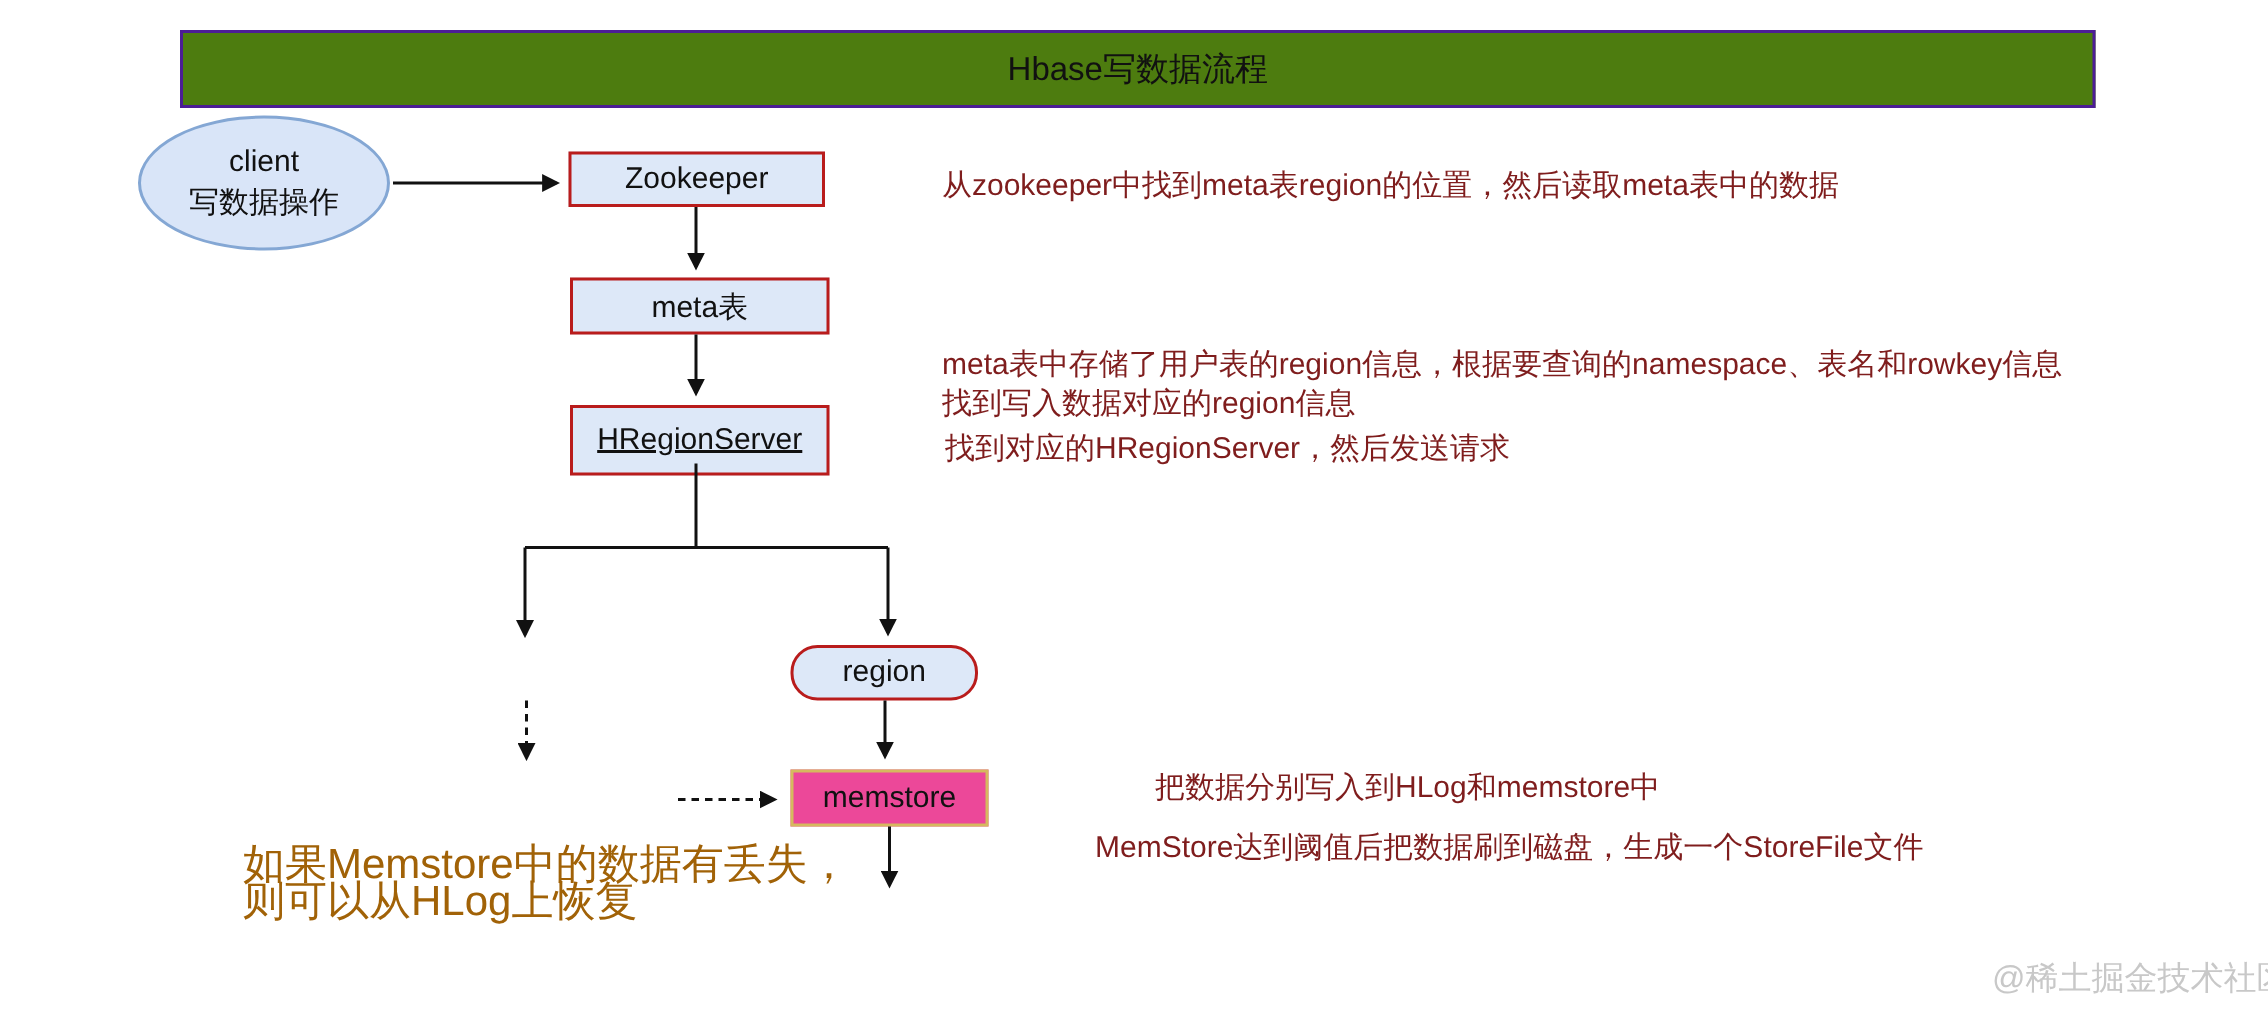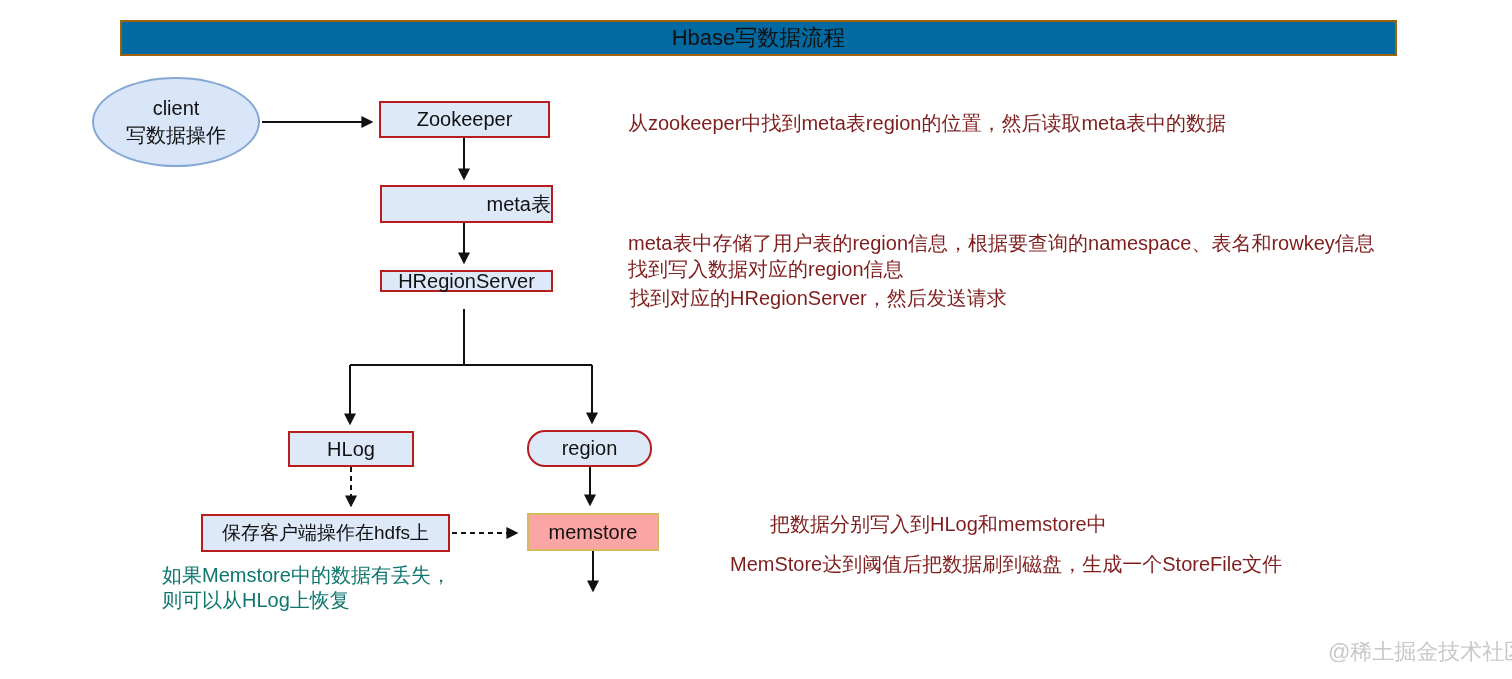--- a/index.html
+++ b/index.html
@@ -1,42 +1,42 @@
 <!DOCTYPE html>
 <html><head>
 <meta charset="utf-8">
 <style>
   html,body { margin:0; padding:0; background:#ffffff; }
   .canvas {
     position:relative; width:1512px; height:679px; background:#ffffff;
     font-family:"Liberation Sans", sans-serif; overflow:hidden; color:#111;
   }
   .title-banner {
-    position:absolute; left:120px; top:20px; width:1277px; height:36px;
-    background:#0369a1; border:2px solid #a16207; box-sizing:border-box;
+    position:absolute; left:120px; top:20px; width:1277px; height:52px;
+    background:#4d7c0f; border:2px solid #4c1d95; box-sizing:border-box;
     display:flex; align-items:center; justify-content:center;
     font-size:22px; color:#111;
   }
   .node {
     position:absolute; background:#dde8f8; border:2px solid #b91c1c;
     box-sizing:border-box; display:flex; align-items:center; justify-content:center;
     font-size:20px; color:#111; text-align:center;
   }
   .node.ellipse {
     border-radius:50%; flex-direction:column; line-height:1.35;
     border-color:#84a7d4; background:#d9e5f8;
   }
-  .node.memstore { background:#fca5a5; border-color:#d5b95e; }
+  .node.memstore { background:#ec4899; border-color:#d5b95e; }
   .blue-note {
     position:absolute; color:#7f1d1d; font-size:20px; white-space:nowrap;
   }
   .blue-note.two-line { line-height:26px;margin-top:46px; }
   .red-note {
-    position:absolute; left:162px; top:563px; color:#0f766e;
-    font-size:20px; line-height:25px; white-space:nowrap;
+    position:absolute; left:162px; top:563px; color:#a16207;
+    font-size:28px; line-height:25px; white-space:nowrap;
   }
   .watermark {
     position:absolute; left:1328px; top:637px; color:#c8c8c8; font-size:22px;
     white-space:nowrap;
   }
   svg.connectors { position:absolute; left:0; top:0; pointer-events:none; }
 </style>
 </head>
 <body>
 
@@ -48,39 +48,33 @@
 
   <div class="node ellipse" style="left:92px; top:77px; width:168px; height:90px;">
     <span>client</span>
     <span>写数据操作</span>
   </div>
 
   <div class="node" style="left:379px; top:101px; width:171px; height:37px;">
     <span>Zookeeper</span>
   </div>
 
-  <div class="node" style="left:380px; top:185px; width:173px; height:38px;justify-content:flex-end;">
+  <div class="node" style="left:380px; top:185px; width:173px; height:38px;">
     <span>meta表</span>
   </div>
 
-  <div class="node" style="left:380px; top:270px; width:173px; height:22px;">
+  <div class="node" style="left:380px; top:270px; width:173px; height:47px;text-decoration:underline;">
     <span>HRegionServer</span>
   </div>
 
-  <div class="node" style="left:288px; top:431px; width:126px; height:36px;">
-    <span>HLog</span>
-  </div>
 
   <div class="node" style="left:527px; top:430px; width:125px; height:37px;border-radius:18px;">
     <span>region</span>
   </div>
 
-  <div class="node" style="left:201px; top:514px; width:249px; height:38px; font-size:19px;">
-    <span>保存客户端操作在hdfs上</span>
-  </div>
 
   <div class="node memstore" style="left:527px; top:513px; width:132px; height:38px;">
     <span>memstore</span>
   </div>
 
 
   <div class="blue-note" style="left:628px; top:110px;">从zookeeper中找到meta表region的位置，然后读取meta表中的数据</div>
 
   <div class="blue-note two-line" style="left:628px; top:184px;">
     <div>meta表中存储了用户表的region信息，根据要查询的namespace、表名和rowkey信息</div>

